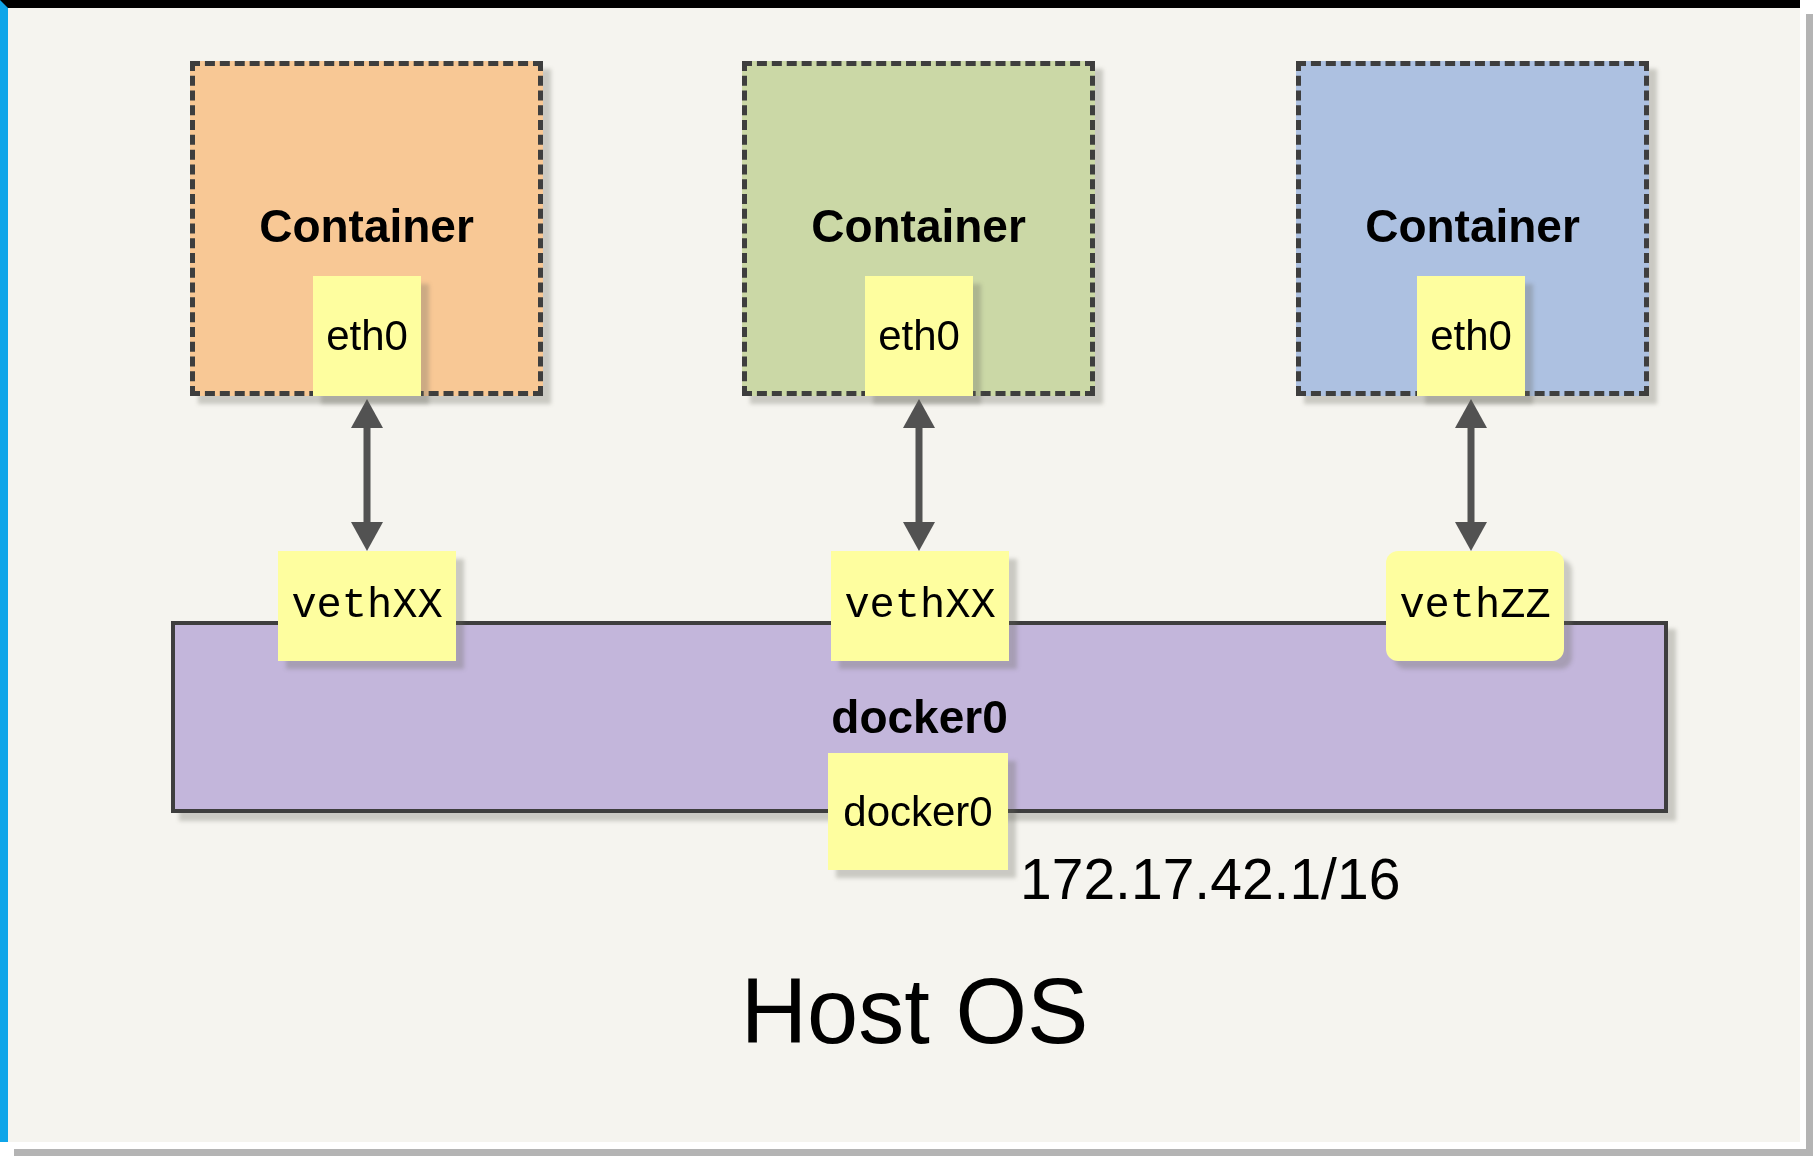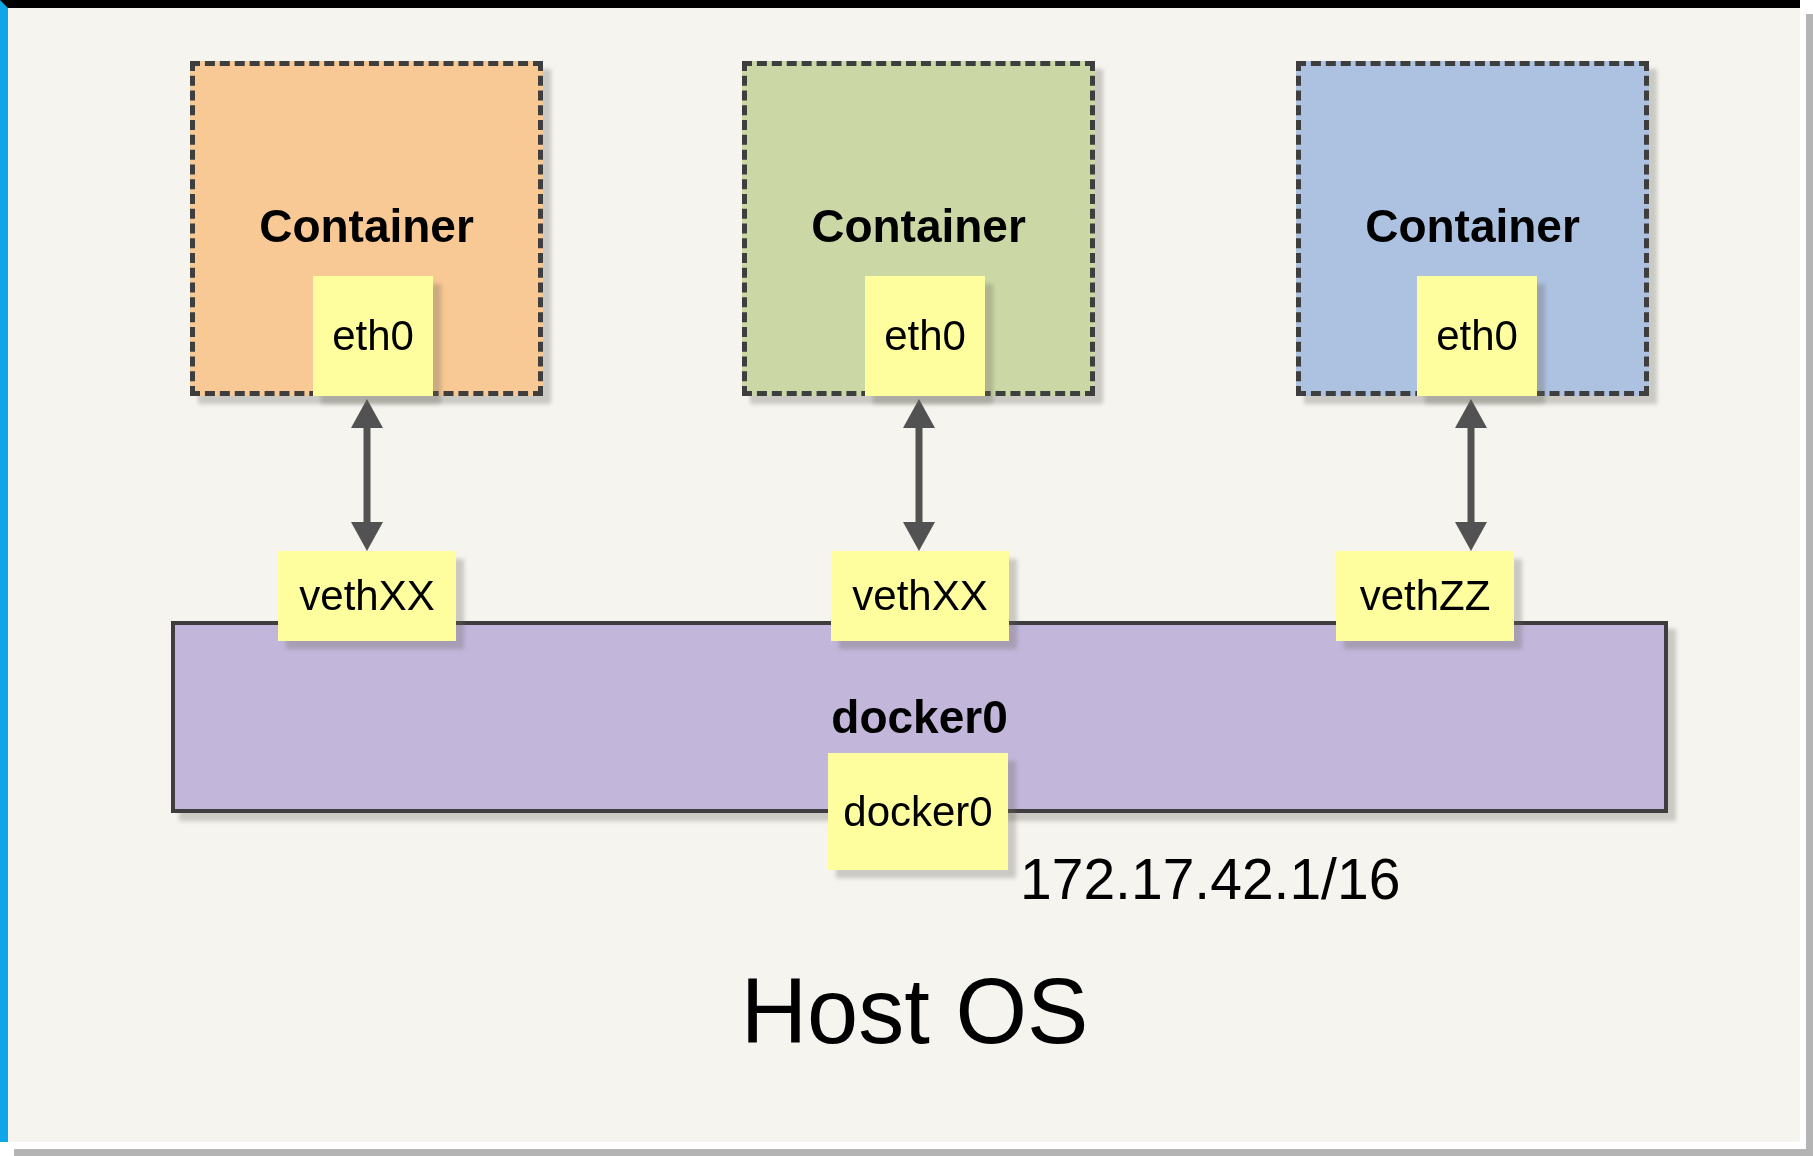--- a/index.html
+++ b/index.html
@@ -38,29 +38,29 @@
   }
 
   
   .iface-box {
     position: absolute; background: #FEFE9F;
     display: flex; align-items: center; justify-content: center;
     font-size: 42px; line-height: 1;
     box-shadow: 8px 8px 4px rgba(104,104,94,0.30);
     z-index: 3;
   }
-  .eth-box { top: 268px; width: 120px; height: 120px; }
+  .eth-box { top: 268px; width: 108px; height: 120px; }
   .eth-box.p1 { left: 305px; }
   .eth-box.p2 { left: 857px; }
   .eth-box.p3 { left: 1409px; }
 
-  .veth-box { top: 543px; width: 178px; height: 90px; }
+  .veth-box { top: 543px; width: 178px; height: 110px; font-family: Liberation Mono, monospace; }
   .veth-box.p1 { left: 270px; }
   .veth-box.p2 { left: 823px; }
-  .veth-box.p3 { left: 1328px; }
+  .veth-box.p3 { left: 1378px; border-radius: 12px; }
 
   .docker0-box { left: 820px; top: 745px; width: 180px; height: 117px; }
 
   
   .bridge-bar {
     position: absolute; left: 163px; top: 613px; width: 1497px; height: 192px;
     background: #C3B6DB; border: 4px solid #3E3E3E;
     display: flex; align-items: center; justify-content: center;
     box-shadow: 8px 8px 4px rgba(104,104,94,0.30);
     z-index: 1;

